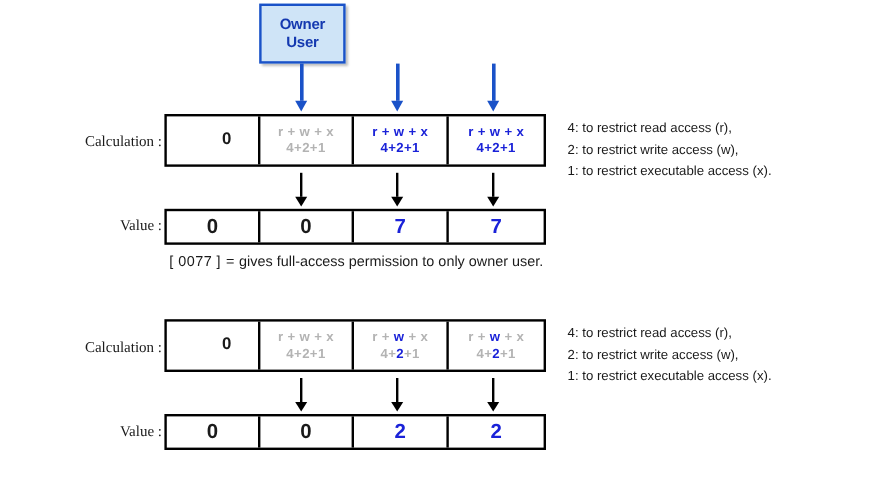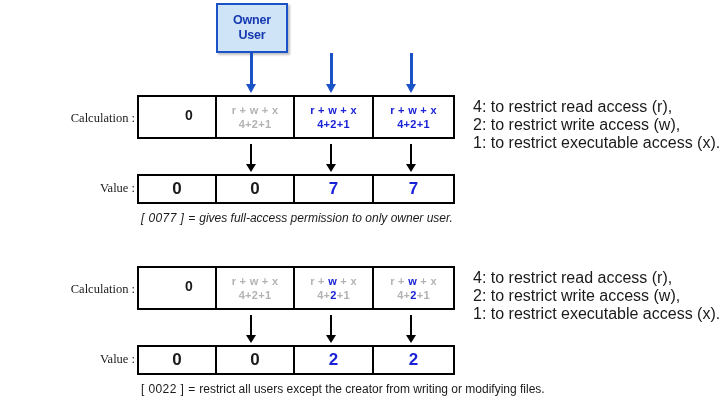--- a/index.html
+++ b/index.html
@@ -109,21 +109,21 @@
   .caption{
     position:absolute;
     font-size:12px;
     color:#1a1a1a;
     white-space:nowrap;
   }
   .caption .code{letter-spacing:0.4px;}
   .caption .eq{margin:0 4px;}
 
   
-  .legend{position:absolute;font-size:16px;line-height:18px;color:#1a1a1a;white-space:nowrap;}
+  .legend{position:absolute;font-size:11px;line-height:18px;color:#1a1a1a;white-space:nowrap;}
   .legend div{white-space:nowrap;}
 </style>
 </head>
 <body>
 
 <div class="stage">
 
   <div class="role-box" style="left:216px;top:3px;width:72px;height:50px;">
     <span class="ln">Owner</span>
     <span class="ln">User</span>
@@ -179,21 +179,21 @@
 
   <div class="row-label" style="left:40px;top:181px;width:95px;">Value :</div>
 
   <div class="grid val" style="left:137px;top:174px;width:318px;height:30px;">
     <div class="cell" style="width:78px;">0</div>
     <div class="cell" style="width:78px;">0</div>
     <div class="cell b" style="width:79px;">7</div>
     <div class="cell b" style="width:79px;">7</div>
   </div>
 
-  <div class="caption" style="left:141px;top:211px;font-style:italic;">
+  <div class="caption" style="left:141px;top:211px;">
     <span class="code">[ 0077 ]</span><span class="eq">=</span><span>gives full-access permission to only owner user.</span>
   </div>
 
   <div class="legend" style="left:473px;top:98px;">
     <div>4: to restrict read access (r),</div>
     <div>2: to restrict write access (w),</div>
     <div>1: to restrict executable access (x).</div>
   </div>
 
   <div class="row-label" style="left:40px;top:282px;width:95px;">Calculation :</div>
@@ -231,23 +231,20 @@
 
   <div class="row-label" style="left:40px;top:352px;width:95px;">Value :</div>
 
   <div class="grid val" style="left:137px;top:345px;width:318px;height:30px;">
     <div class="cell" style="width:78px;">0</div>
     <div class="cell" style="width:78px;">0</div>
     <div class="cell b" style="width:79px;">2</div>
     <div class="cell b" style="width:79px;">2</div>
   </div>
 
-  <div class="caption" style="left:141px;top:382px;">
-    <span class="code">[ 0022 ]</span><span class="eq">=</span><span>restrict all users except the creator from writing or modifying files.</span>
-  </div>
 
   <div class="legend" style="left:473px;top:269px;">
     <div>4: to restrict read access (r),</div>
     <div>2: to restrict write access (w),</div>
     <div>1: to restrict executable access (x).</div>
   </div>
 
 </div>
 
 </body></html>

